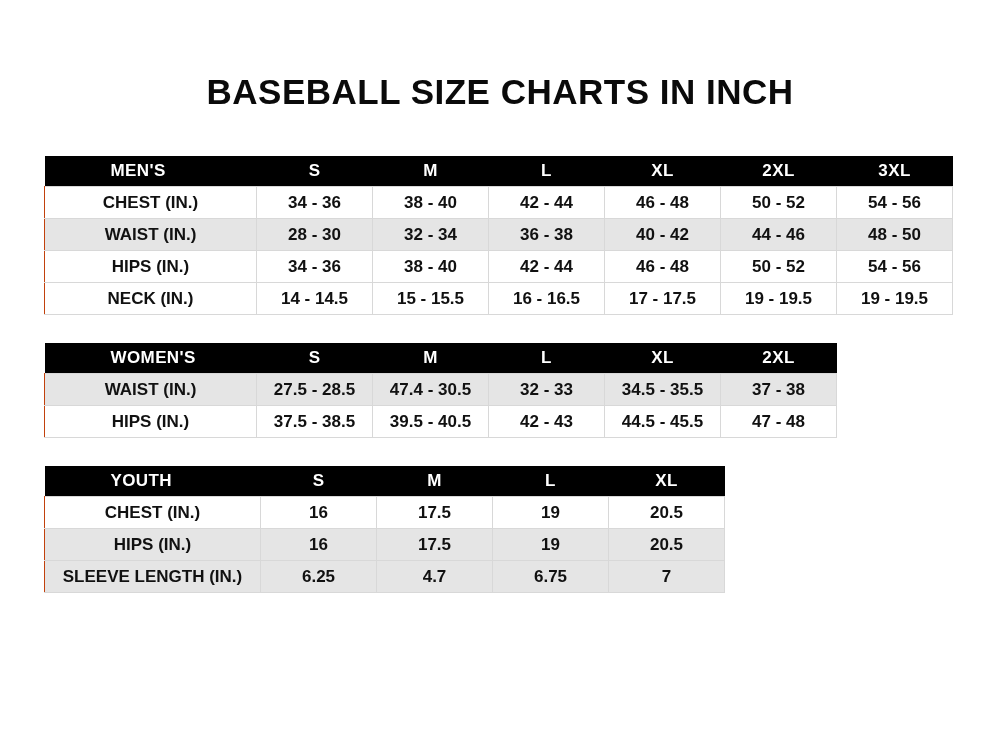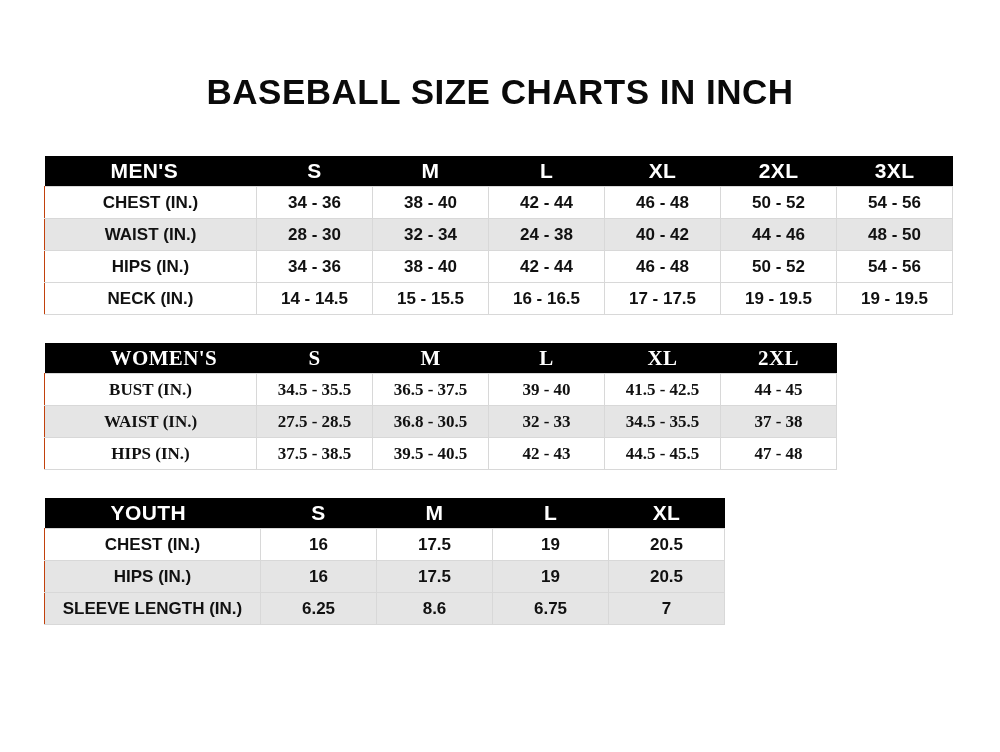--- a/index.html
+++ b/index.html
@@ -34,32 +34,32 @@
     padding-left: 44px;
     padding-right: 44px;
   }
   table {
     border-collapse: collapse;
     table-layout: fixed;
     font-size: 17px;
     font-weight: bold;
   }
   table.men { width: 908px; }
-  table.women { width: 790px; font-family: Liberation Serif, serif; }
+  table.women { width: 790px; }
   table.youth { width: 680px; }
 
   table + table {
     margin-top: 28px;
   }
 
   thead th {
     background: #000000;
     color: #ffffff;
     height: 30px;
-    font-size: 21px;
+    font-size: 17px;
     font-weight: bold;
     letter-spacing: 0.4px;
     border: none;
     padding: 0;
   }
   thead th.label-col {
     text-align: left;
     padding-left: 66px;
   }
   tbody td {
@@ -127,21 +127,21 @@
           <td>38 - 40</td>
           <td>42 - 44</td>
           <td>46 - 48</td>
           <td>50 - 52</td>
           <td>54 - 56</td>
         </tr>
         <tr class="alt">
           <td class="label-col">WAIST (IN.)</td>
           <td>28 - 30</td>
           <td>32 - 34</td>
-          <td>24 - 38</td>
+          <td>36 - 38</td>
           <td>40 - 42</td>
           <td>44 - 46</td>
           <td>48 - 50</td>
         </tr>
         <tr>
           <td class="label-col">HIPS (IN.)</td>
           <td>34 - 36</td>
           <td>38 - 40</td>
           <td>42 - 44</td>
           <td>46 - 48</td>
@@ -173,32 +173,24 @@
         <tr>
           <th class="label-col">WOMEN'S</th>
           <th>S</th>
           <th>M</th>
           <th>L</th>
           <th>XL</th>
           <th>2XL</th>
         </tr>
       </thead>
       <tbody>
-        <tr>
-          <td class="label-col">BUST (IN.)</td>
-          <td>34.5 - 35.5</td>
-          <td>36.5 - 37.5</td>
-          <td>39 - 40</td>
-          <td>41.5 - 42.5</td>
-          <td>44 - 45</td>
-        </tr>
         <tr class="alt">
           <td class="label-col">WAIST (IN.)</td>
           <td>27.5 - 28.5</td>
-          <td>36.8 - 30.5</td>
+          <td>47.4 - 30.5</td>
           <td>32 - 33</td>
           <td>34.5 - 35.5</td>
           <td>37 - 38</td>
         </tr>
         <tr>
           <td class="label-col">HIPS (IN.)</td>
           <td>37.5 - 38.5</td>
           <td>39.5 - 40.5</td>
           <td>42 - 43</td>
           <td>44.5 - 45.5</td>
@@ -235,21 +227,21 @@
         <tr class="alt">
           <td class="label-col">HIPS (IN.)</td>
           <td>16</td>
           <td>17.5</td>
           <td>19</td>
           <td>20.5</td>
         </tr>
         <tr class="alt">
           <td class="label-col">SLEEVE LENGTH (IN.)</td>
           <td>6.25</td>
-          <td>8.6</td>
+          <td>4.7</td>
           <td>6.75</td>
           <td>7</td>
         </tr>
       </tbody>
     </table>
 
   </div>
 </div>
 
 </body></html>

